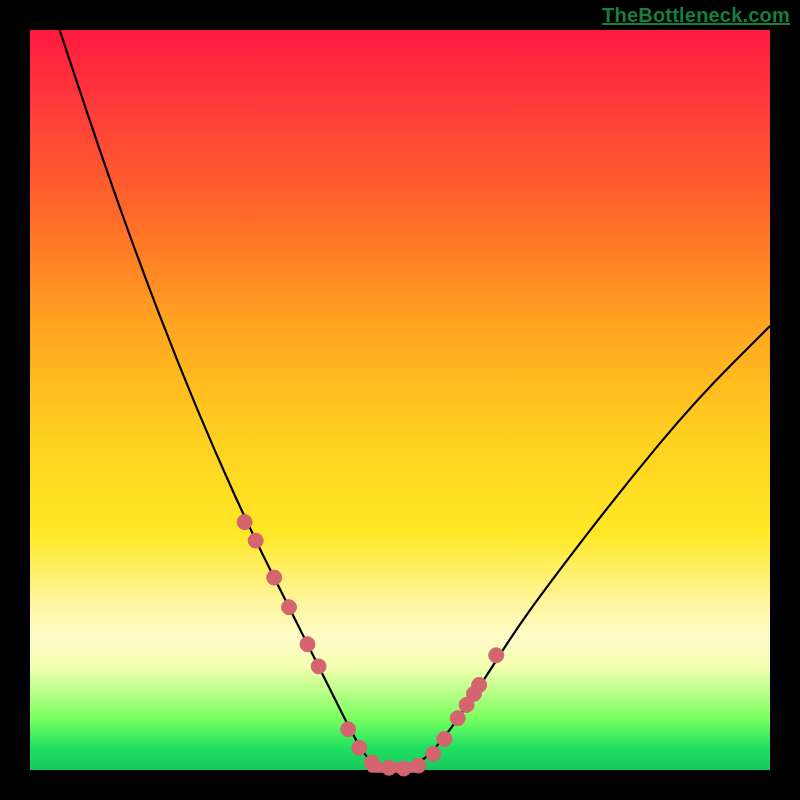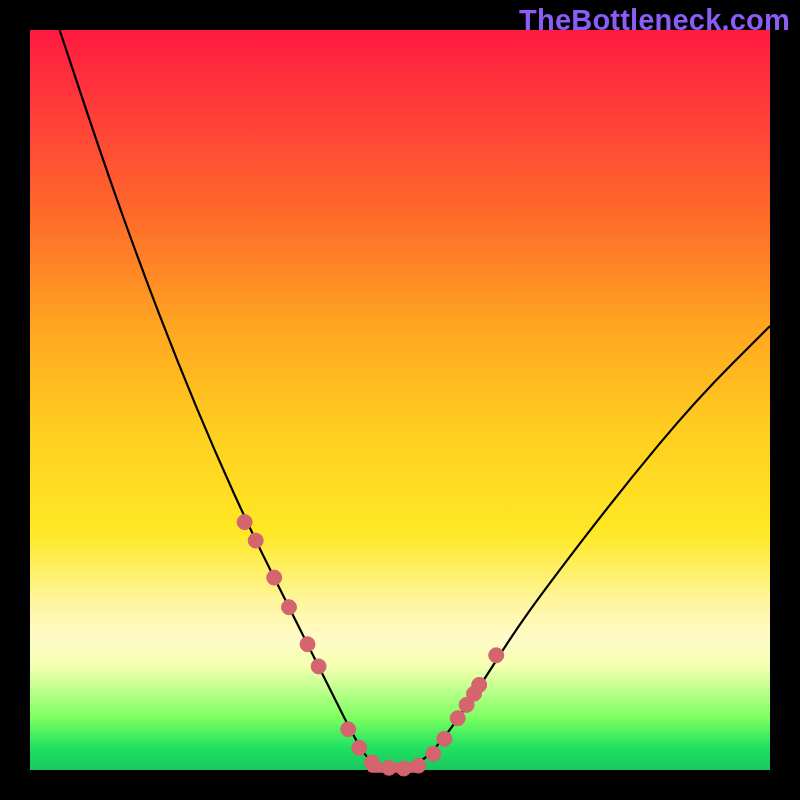--- a/index.html
+++ b/index.html
@@ -29,25 +29,26 @@
       #f4ffb0 86%,
       #7aff60 93%,
       #20e060 97%,
       #18c860 100%
     );
   }
   .attribution {
     position: absolute;
     top: 4px;
     right: 10px;
-    font-size: 29px;
+    font-size: 20px;
     font-weight: bold;
-    color: #8b5cf6;
+    color: #15803d;
     font-family: Arial, sans-serif;
     letter-spacing: 0.2px;
+    text-decoration: underline;
   }
   svg.plot {
     position: absolute;
     left: 0;
     top: 0;
     width: 740px;
     height: 740px;
     overflow: visible;
   }
   .curve {

